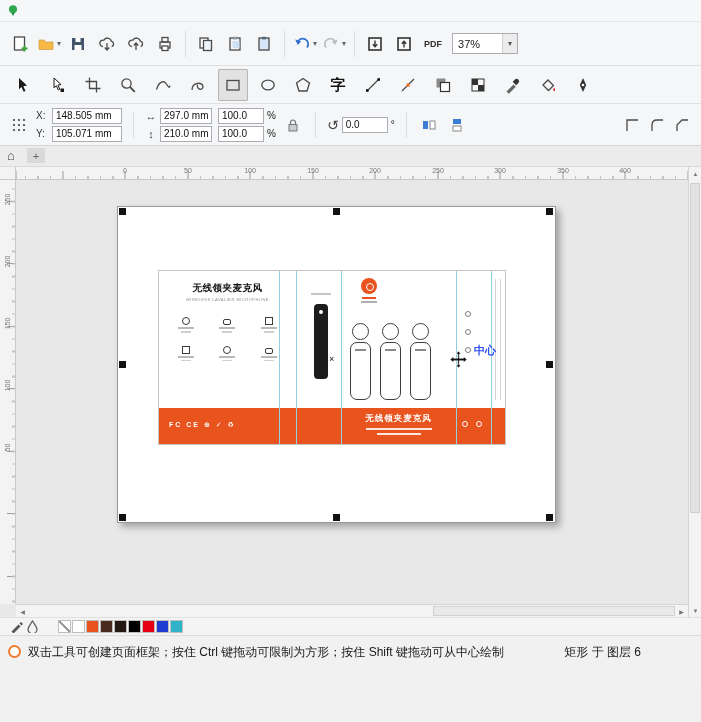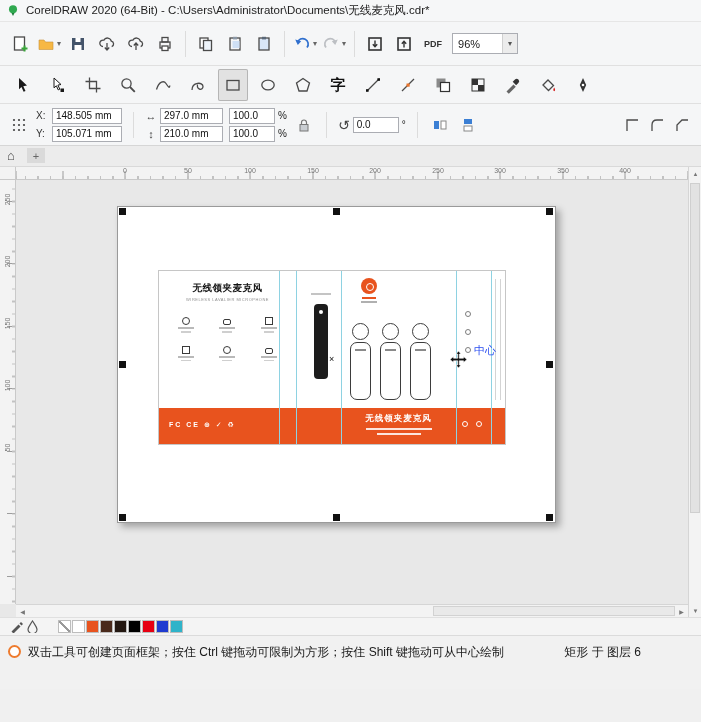--- a/index.html
+++ b/index.html
@@ -23,21 +23,21 @@
 .tool.selected{background:#e2e2e2;box-shadow:inset 0 0 0 1px #b5b5b5}
 .texttool{font-size:15px;font-weight:bold;color:#111;line-height:1}
 
 .st{fill:none;stroke:#4a4a4a;stroke-width:1.3}
 
 .propbar{height:42px;background:#f5f6f7;display:flex;align-items:center;gap:6px;padding:0 8px;border-bottom:1px solid #d6d6d6;font-size:10px}
 .stack{display:flex;flex-direction:column;gap:2px}
 .row{display:flex;align-items:center;gap:3px}
 .pb-label{width:13px;color:#333}
 .pb-input{height:16px;border:1px solid #abadb3;background:#fff;font-size:10px;padding:0 3px;font-family:inherit;color:#111}
-.w70{width:70px}.w56{width:63px}.w46{width:46px}
+.w70{width:70px}.w56{width:52px}.w46{width:46px}
 .pbtn{width:22px;height:22px;display:flex;align-items:center;justify-content:center;border-radius:2px}
 .rot-ic{font-size:14px;color:#444;line-height:1}
 .arr-ic{font-size:11px;color:#444;width:12px;text-align:center}
 .corner-group{margin-left:auto;display:flex;gap:3px}
 
 .doctabs{height:21px;background:#ececec;display:flex;align-items:flex-end;border-bottom:1px solid #d9d9d9}
 .hometab{width:22px;height:21px;display:flex;align-items:center;justify-content:center;font-size:13px;color:#444}
 .doctab{height:21px;background:#46566c;color:#fff;display:flex;align-items:center;gap:5px;padding:0 12px 0 8px;font-size:11px;white-space:nowrap}
 .newtab{width:18px;height:15px;background:#dadada;color:#666;display:flex;align-items:center;justify-content:center;font-size:11px;margin:0 0 3px 5px}
 
@@ -92,21 +92,21 @@
 .flapline{position:absolute;top:8px;bottom:44px;width:1px;background:#d4d4d4}
 .band{position:absolute;left:0;right:0;bottom:0;height:36px;background:#e8531e}
 .certs{position:absolute;left:10px;top:13px;color:#fff;font-size:7px;font-weight:bold;letter-spacing:2px;white-space:nowrap}
 .band-title-wrap{position:absolute;left:182px;width:115px;top:5px;text-align:center;color:#fff}
 .band-title{font-size:8.5px;font-weight:bold;letter-spacing:1px}
 .wbar{height:2px;background:rgba(255,255,255,.85);margin:3px auto 0}
 .wbar.w1{width:66px}.wbar.w2{width:44px;height:1.5px}
 .bdot{position:absolute;top:13px;width:6px;height:6px;border:1px solid #fff;border-radius:50%}
 
 .movecur{position:absolute;left:434px;top:171px}
-.snaplabel{position:absolute;left:458px;top:163px;font-size:11px;font-weight:normal;color:#2a4df0;white-space:nowrap}
+.snaplabel{position:absolute;left:458px;top:163px;font-size:11px;font-weight:bold;color:#2a4df0;white-space:nowrap}
 
 .pagenav{height:16px;background:#f2f2f2;display:flex;align-items:center;gap:4px;padding:0 5px;border-top:1px solid #dedede}
 .pgbtn{font-size:7px;color:#555;padding:0 2px;line-height:1}
 .pgcounter{font-size:10.5px;color:#222;padding:0 2px}
 .pagetab{height:15px;display:flex;align-items:center;gap:4px;padding:0 9px;background:#fbfbfb;border:1px solid #cfcfcf;border-bottom:none;font-size:10.5px;margin-left:8px}
 .palrow{height:18px;background:#f4f4f4;display:flex;align-items:center;padding:0 8px;border-top:1px solid #e0e0e0}
 .palicon{width:16px;height:16px;display:flex;align-items:center;justify-content:center}
 .swatches{display:flex;margin-left:18px;gap:1px}
 .sw{width:13px;height:13px;border:1px solid #bdbdbd;background:#fff}
 .sw.none{background:linear-gradient(45deg,#fff 44%,#9a9a9a 44%,#9a9a9a 56%,#fff 56%)}
@@ -118,21 +118,20 @@
 </head>
 <body>
 
 <div class="app">
 
   <div class="titlebar">
     <svg width="14" height="14" viewBox="0 0 16 16">
         <circle cx="8" cy="6" r="4.6" style="fill:#2fa84f"></circle>
         <path d="M6.3 10.3 L8 13.8 L9.7 10.3 Z" style="fill:#1c7a38"></path>
       </svg>
-    <span class="title-text">CorelDRAW 2020 (64-Bit) - C:\Users\Administrator\Documents\无线麦克风.cdr*</span>
   </div>
 
 
   <div class="toolbar">
     <div class="tbtn">
       <svg width="18" height="18" viewBox="0 0 18 18">
           <rect class="st" x="3.5" y="2" width="10" height="13" style="fill:#fff"></rect>
           <path d="M10.5 13.5 h6 M13.5 10.5 v6" style="stroke:#3aa63a;stroke-width:2;fill:none"></path>
         </svg>
     </div>
@@ -213,21 +212,21 @@
     <div class="tbtn">
       <svg width="18" height="18" viewBox="0 0 18 18">
           <rect x="3" y="3" width="12" height="12" style="fill:none;stroke:#333;stroke-width:1.6"></rect>
           <path d="M9 12.5 v-6 M6.8 8.8 L9 6.4 l2.2 2.4" style="fill:none;stroke:#333;stroke-width:1.4"></path>
         </svg>
     </div>
     <div class="tbtn">
       <span style="font-size:9px;font-weight:bold;color:#333">PDF</span>
     </div>
     <div class="zoombox">
-      <span>96%</span>
+      <span>37%</span>
       <span class="zdd">▾</span>
     </div>
   </div>
 
   <div class="toolbox">
     <div class="tool">
         <svg width="18" height="18" viewBox="0 0 18 18">
           <path d="M5 2 L13 9.5 L9.3 10.2 L11.5 15 L9.6 15.8 L7.5 11 L5 13.2 Z" style="fill:#1a1a1a"></path>
         </svg>
       </div>

